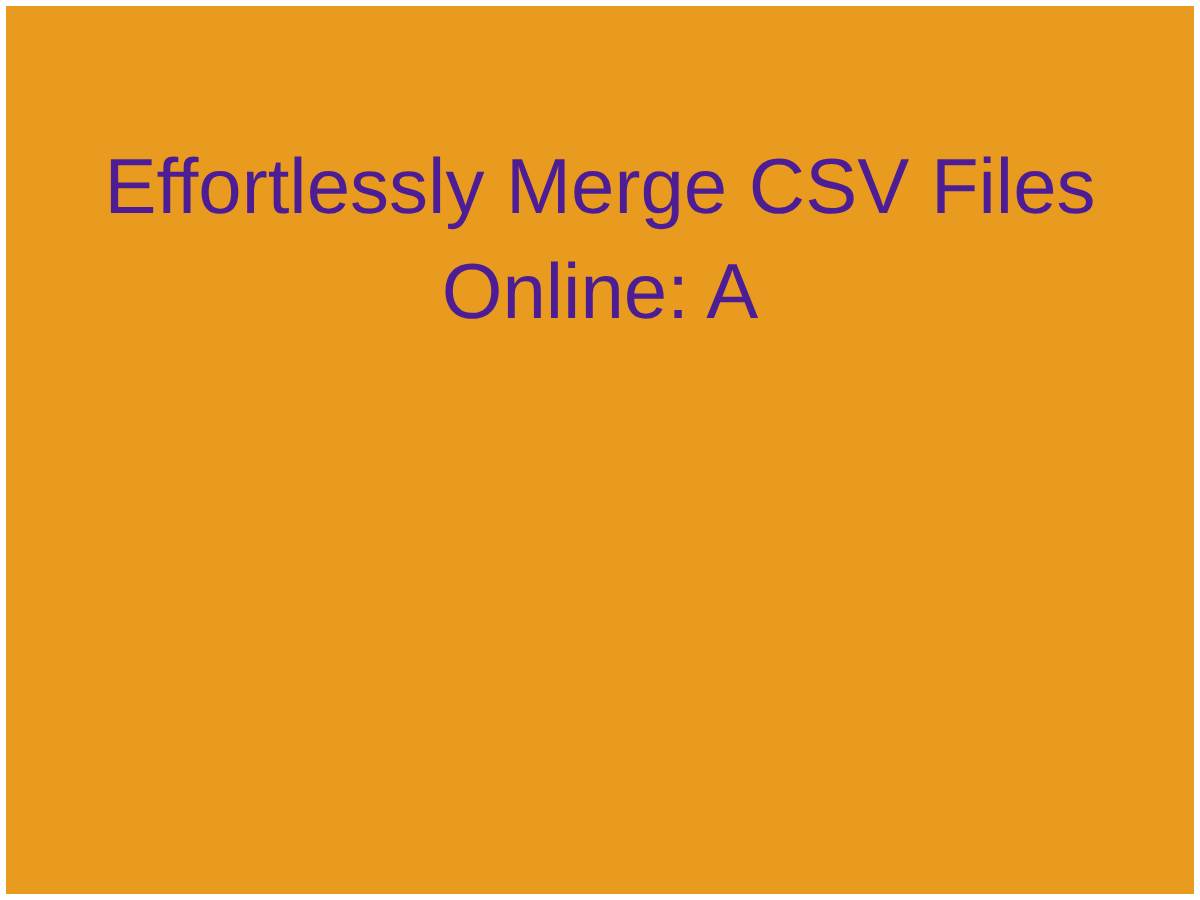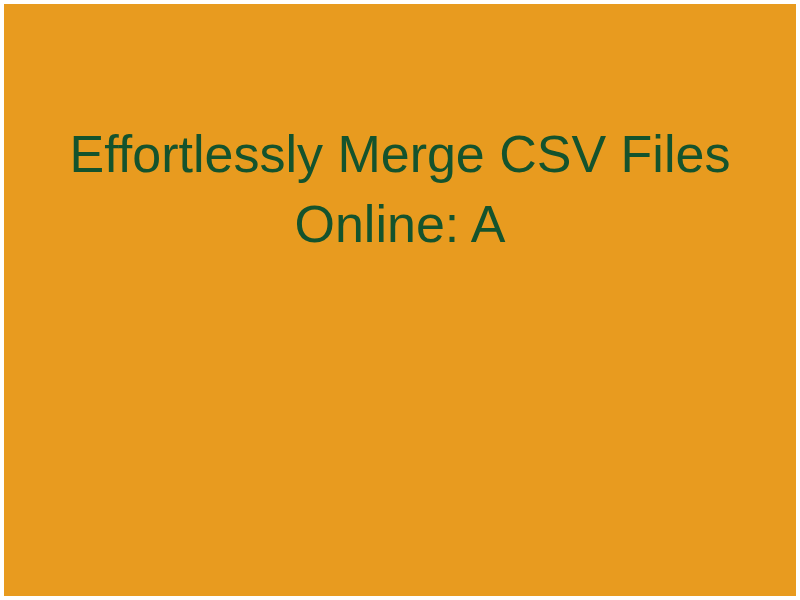--- a/index.html
+++ b/index.html
@@ -12,25 +12,25 @@
       height: 600px;
       background-color: #e89b1f;
       border: 4px solid #ffffff;
       display: flex;
       align-items: flex-start;
       justify-content: center;
       font-family: Arial, Helvetica, sans-serif;
       overflow: hidden;
     }
     .title {
-      color: #14532d;
+      color: #4c1d95;
       font-size: 52px;
       font-weight: 400;
       text-align: center;
       line-height: 1.35;
-      margin-top: 115px;
+      margin-top: 86px;
       padding: 0 40px;
     }
   </style>
 </head>
 <body>
 
 <h1 class="title">Effortlessly Merge CSV Files Online: A</h1>
 
 </body></html>

